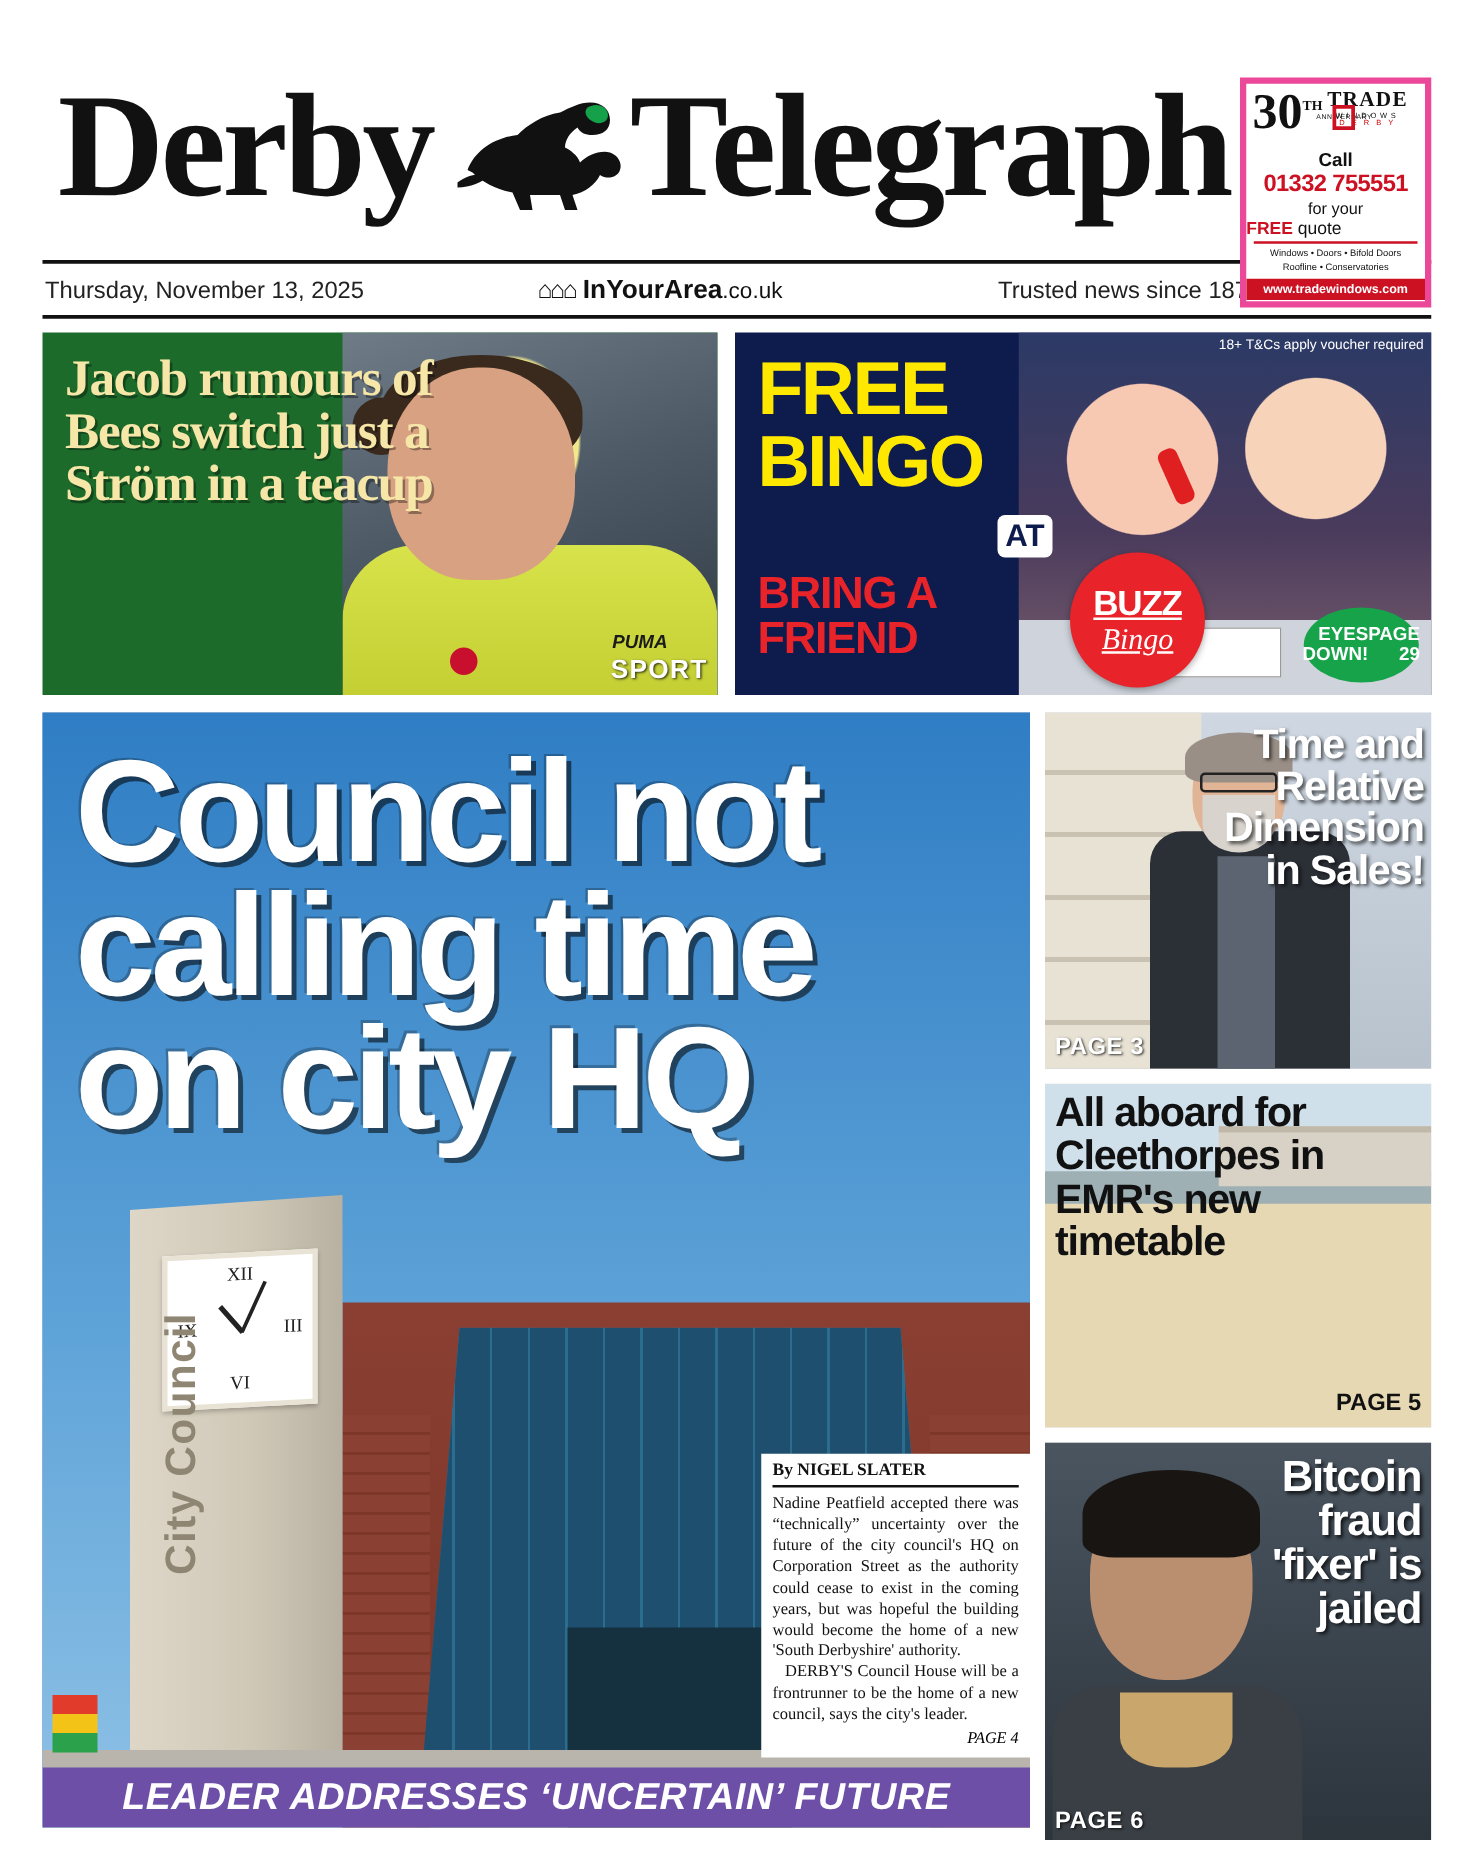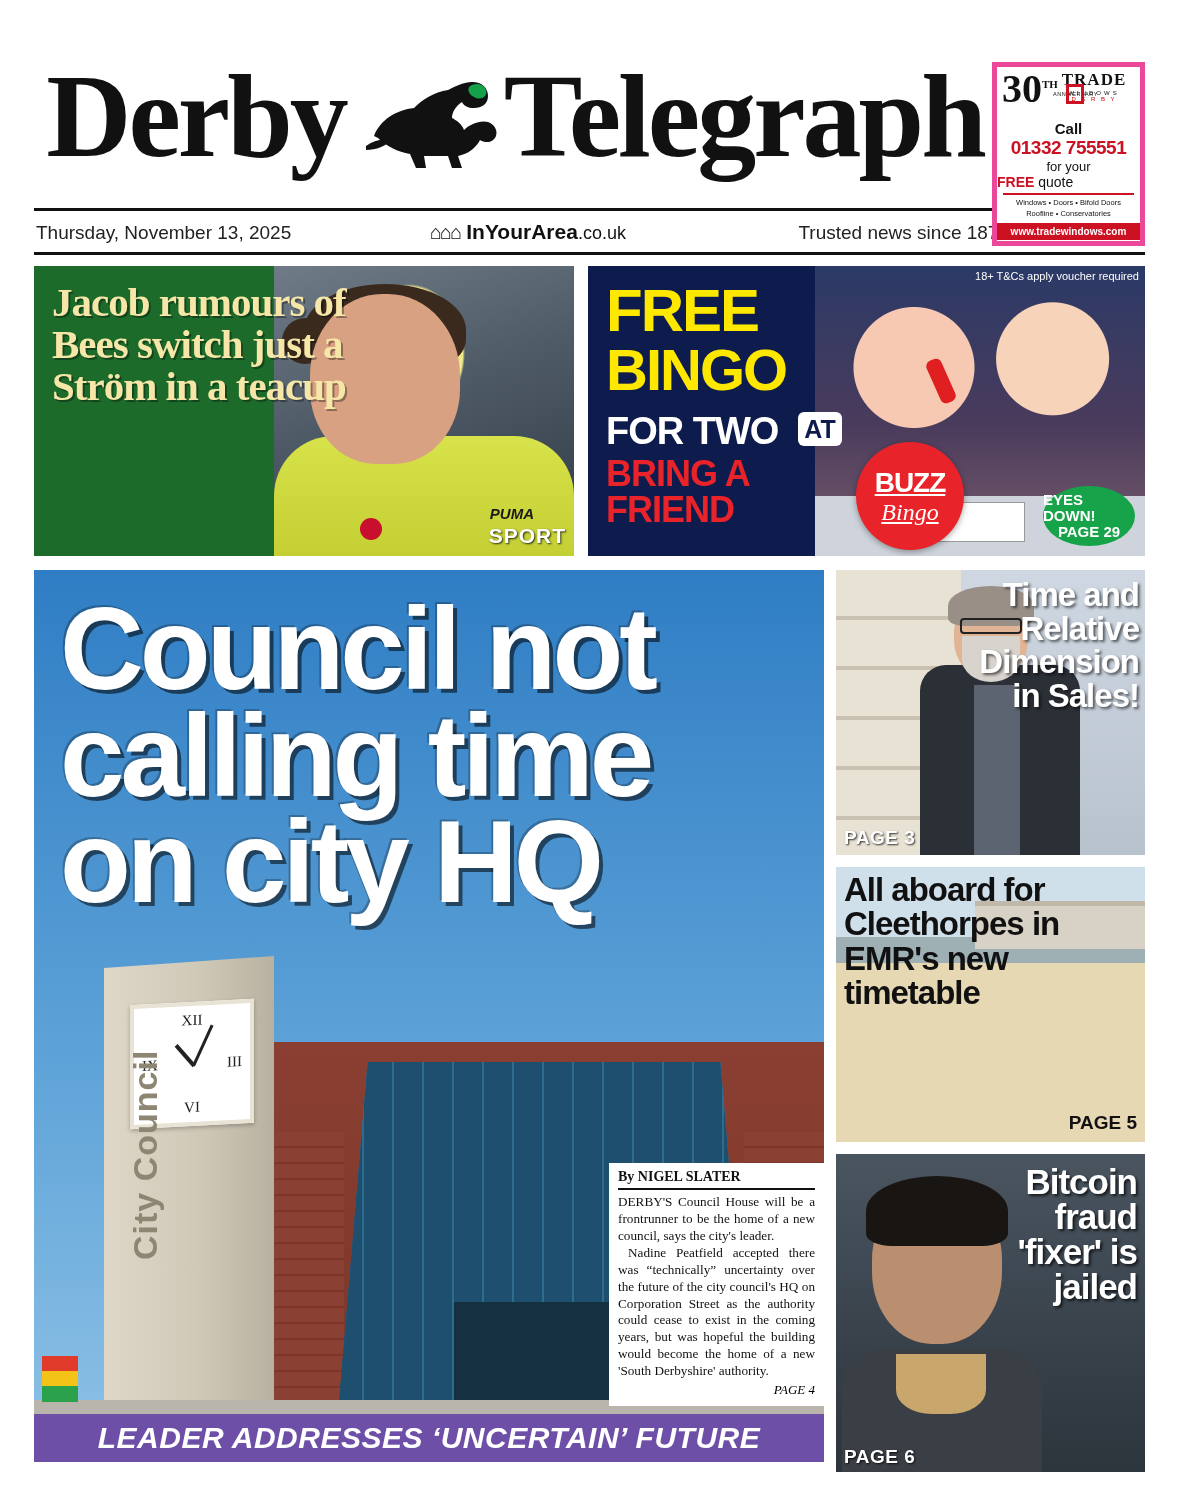--- a/index.html
+++ b/index.html
@@ -312,24 +312,24 @@
     text-decoration: underline;
   }
   .buzz-badge .b1 { font-size: 28px; font-weight: bold; letter-spacing: -1px; }
   .buzz-badge .b2 { font-size: 24px; font-style: italic; font-family: "Liberation Serif", serif; }
   .eyes-badge {
     position: absolute; right: 10px; bottom: 10px;
     width: 92px; height: 60px;
     border-radius: 50%;
     background: #17a34a;
     color: #fff;
-    display: flex; flex-direction: column;
+    display: flex; flex-direction: row;
     align-items: center; justify-content: center;
     font-size: 15px; font-weight: bold; line-height: 1.05;
-    text-align: left;
+    text-align: right;
   }
 
   
   .splash {
     position: absolute;
     left: 34px;
     top: 570px;
     width: 790px;
     height: 892px;
     background: #2f6fb0;
@@ -721,21 +721,20 @@
 
   <div class="bingo-ad">
     <div class="bingo-photo">
       <div class="bingo-table"></div>
       <div class="bingo-card"></div>
       <div class="bingo-dauber"></div>
     </div>
     <div class="bingo-tc">18+ T&amp;Cs apply voucher required</div>
     <div class="bingo-free">FREE</div>
     <div class="bingo-bingo">BINGO</div>
-    <div class="bingo-fortwo">FOR TWO</div>
     <div class="bingo-at">AT</div>
     <div class="bingo-bring">
       <div>BRING A</div>
       <div>FRIEND</div>
     </div>
     <div class="buzz-badge">
       <div class="b1">BUZZ</div>
       <div class="b2">Bingo</div>
     </div>
     <div class="eyes-badge">
@@ -763,22 +762,22 @@
   </div>
   <div class="city-council-txt">City Council</div>
   <div class="splash-ground"></div>
   <div class="splash-flag"></div>
 
   <div class="splash-headline">Council not calling time on city HQ</div>
 
   <div class="splash-story">
     <div class="byline">By NIGEL SLATER</div>
     <div class="story-body">
+      <p>Nadine Peatfield accepted there was “technically” uncertainty over the future of the city council's HQ on Corporation Street as the authority could cease to exist in the coming years, but was hopeful the building would become the home of a new 'South Derbyshire' authority.</p>
       <p>DERBY'S Council House will be a frontrunner to be the home of a new council, says the city's leader.</p>
-      <p>Nadine Peatfield accepted there was “technically” uncertainty over the future of the city council's HQ on Corporation Street as the authority could cease to exist in the coming years, but was hopeful the building would become the home of a new 'South Derbyshire' authority.</p>
     </div>
     <div class="story-page">PAGE 4</div>
   </div>
 
   <div class="splash-banner">LEADER ADDRESSES ‘UNCERTAIN’ FUTURE</div>
 </div>
 
 <div class="rightcol">
 
   <div class="teaser t1">

